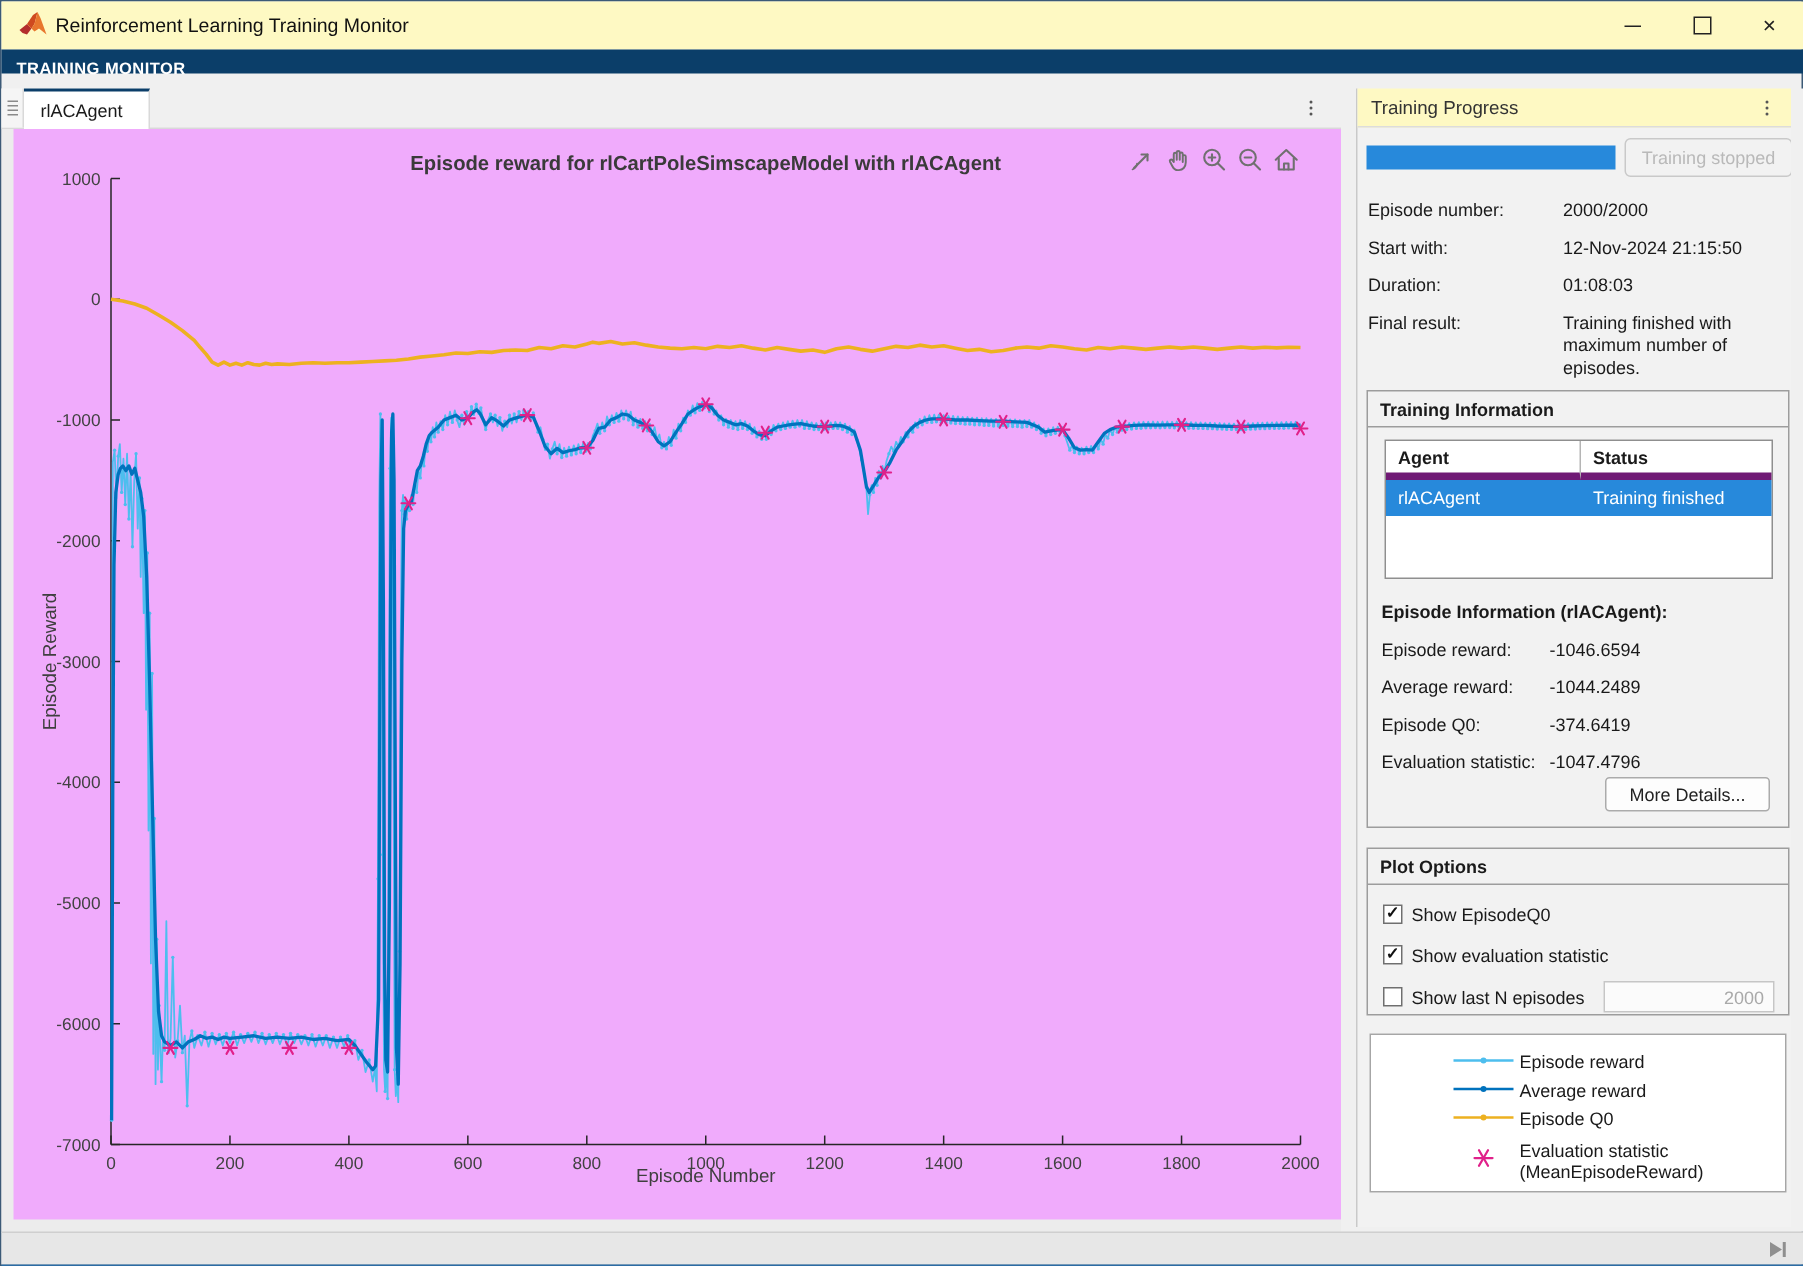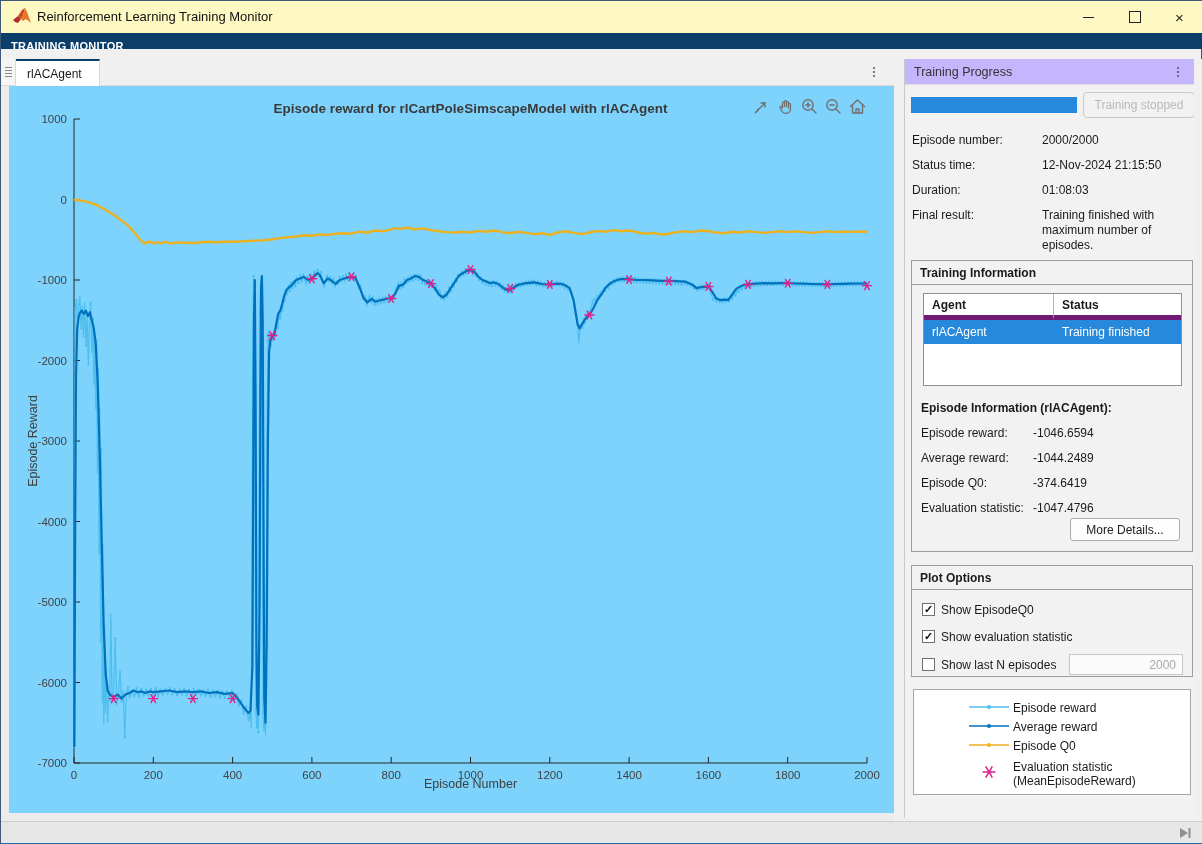--- a/index.html
+++ b/index.html
@@ -21,30 +21,30 @@
   
   .tabstrip{position:absolute;left:0;top:58px;width:893px;height:27px;background:#f0f0f0;border-bottom:1px solid #d9d9d9;box-sizing:border-box;}
   .tablist-btn{position:absolute;left:0;top:0;width:15px;height:26px;background:#f5f5f5;border-right:1px solid #d9d9d9;box-sizing:border-box;display:flex;flex-direction:column;gap:2px;align-items:center;justify-content:center;}
   .tablist-btn i{display:block;width:7px;height:1px;background:#8a8a8a;}
   .doc-tab{position:absolute;left:15px;top:0;width:84px;height:27px;background:#fff;border-top:2px solid #0b3e69;border-right:1px solid #d9d9d9;box-sizing:border-box;font-size:12px;color:#1a1a1a;display:flex;align-items:center;padding-left:11px;}
   .kebab{display:flex;flex-direction:column;gap:2px;align-items:center;justify-content:center;width:16px;height:16px;}
   .kebab i{width:2px;height:2px;border-radius:50%;background:#555;}
   .tab-kebab{position:absolute;right:12px;top:5px;}
   
   .docarea{position:absolute;left:0;top:85px;width:893px;height:735px;background:#ececec;}
-  .figure{position:absolute;left:8px;top:0px;width:885px;height:727px;background:#7dd3fc;}
+  .figure{position:absolute;left:8px;top:0px;width:885px;height:727px;background:#f0abfc;}
   .fig-title{position:absolute;left:65px;top:15px;width:793px;text-align:center;font-size:13.5px;font-weight:bold;color:#3a3a3a;}
   .fig-xlabel{position:absolute;left:65px;top:691px;width:793px;text-align:center;font-size:12.5px;color:#3f3f3f;}
   .fig-ylabel{position:absolute;left:24px;top:355px;transform:translate(-50%,-50%) rotate(-90deg);font-size:12.5px;color:#3f3f3f;white-space:nowrap;}
   .axtoolbar{position:absolute;right:27px;top:11px;display:flex;gap:5px;}
   .axtoolbar svg{width:19px;height:19px;}
   
   .splitter{position:absolute;left:893px;top:58px;width:10px;height:762px;background:#f0f0f0;}
   .rpanel{position:absolute;left:903px;top:58px;width:290px;height:759px;background:#f2f2f2;border-left:1px solid #c9c9c9;box-sizing:border-box;font-size:12px;color:#1a1a1a;}
-  .rp-header{position:absolute;left:0;top:0;width:100%;height:26px;background:#c4b5fd;border-bottom:1px solid #dcdcdc;box-sizing:border-box;}
+  .rp-header{position:absolute;left:0;top:0;width:100%;height:26px;background:#fef9c3;border-bottom:1px solid #dcdcdc;box-sizing:border-box;}
   .rp-header .t{position:absolute;left:9px;top:6px;font-size:12.5px;color:#333;}
   .rp-kebab{position:absolute;right:8px;top:5px;}
   .progress-track{position:absolute;left:6px;top:38px;width:166px;height:16px;background:#e4e4e4;}
   .progress-fill{height:100%;background:#2789db;}
   .btn-stopped{position:absolute;left:178px;top:33px;width:112px;height:26px;border:1px solid #c9c9c9;border-radius:4px;background:#f2f2f2;color:#b9b9b9;font-size:12px;display:flex;align-items:center;justify-content:center;box-sizing:border-box;}
   .fieldrow{position:absolute;left:7px;width:276px;}
   .fieldrow .fl{position:absolute;left:0;top:0;color:#1a1a1a;}
   .fieldrow .fv{position:absolute;left:130px;top:0;width:150px;color:#1a1a1a;}
   
   .secbox{position:absolute;left:6px;width:282px;border:1px solid #9d9d9d;box-sizing:border-box;background:#f2f2f2;}
@@ -532,21 +532,21 @@
     <div class="progress-track">
       <div class="progress-fill" id="progress-fill" style="width: 100%;"></div>
     </div>
     <div class="btn-stopped">Training stopped</div>
 
     <div class="fieldrow" style="top:74px">
       <span class="fl">Episode number:</span>
       <span class="fv">2000/2000</span>
     </div>
     <div class="fieldrow" style="top:99px">
-      <span class="fl">Status time:</span>
+      <span class="fl">Start with:</span>
       <span class="fv">12-Nov-2024 21:15:50</span>
     </div>
     <div class="fieldrow" style="top:124px">
       <span class="fl">Duration:</span>
       <span class="fv">01:08:03</span>
     </div>
     <div class="fieldrow" style="top:149px">
       <span class="fl">Final result:</span>
       <span class="fv" style="line-height:15px">Training finished with maximum number of episodes.</span>
     </div>

